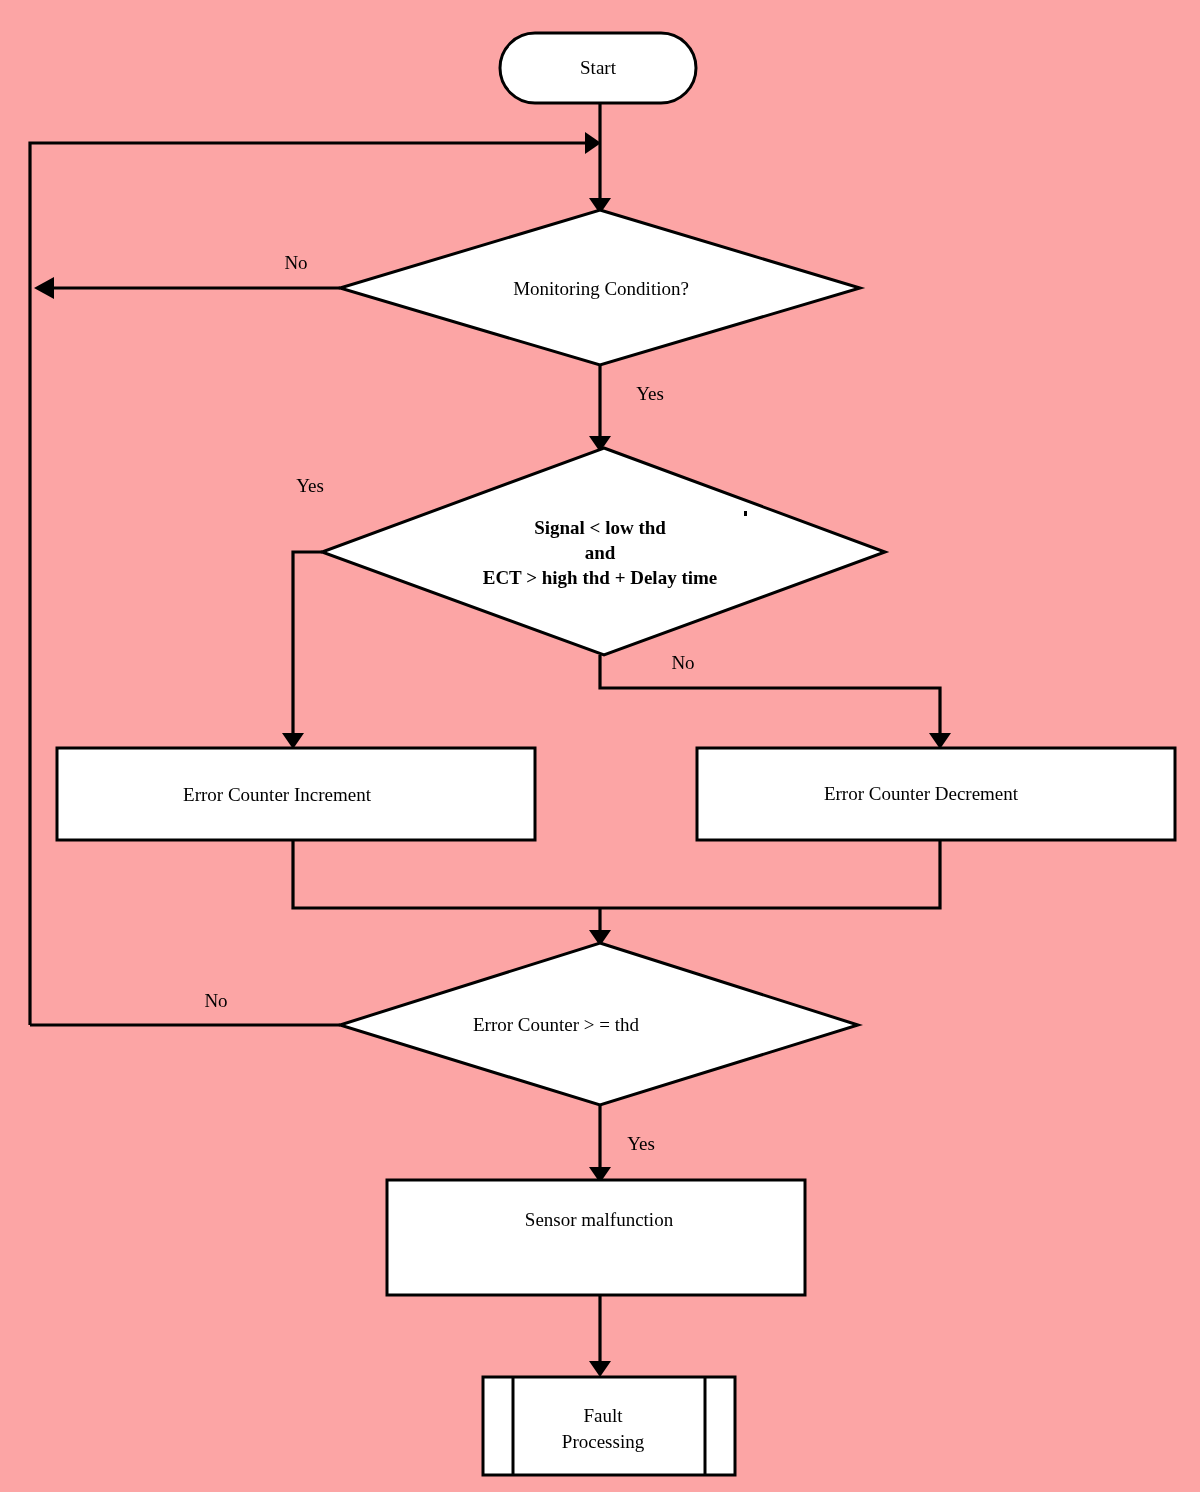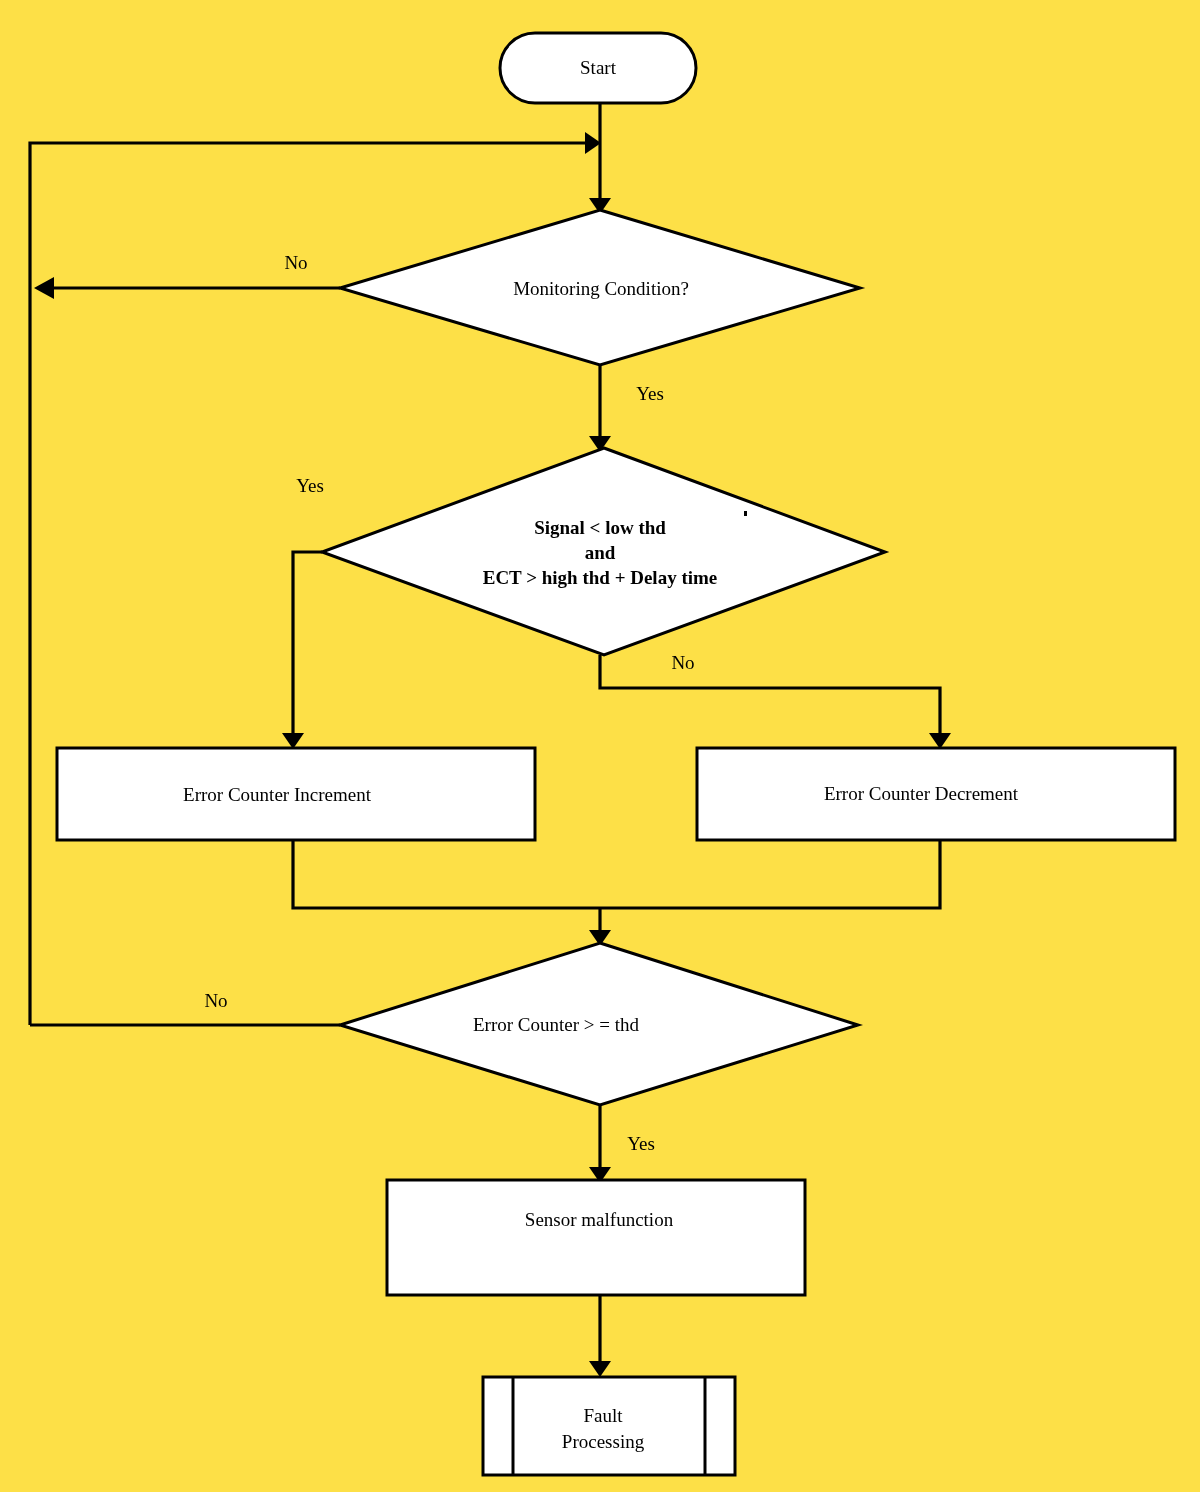--- a/index.html
+++ b/index.html
@@ -8,21 +8,21 @@
     padding: 0;
     background: #ffffff;
   }
   body {
     font-family: "Liberation Serif", "DejaVu Serif", serif;
   }
   #flowchart-root {
     position: relative;
     width: 1200px;
     height: 1492px;
-    background: #fde047;
+    background: #fca5a5;
     overflow: hidden;
   }
   svg#flow-svg {
     position: absolute;
     top: 0;
     left: 0;
     width: 1200px;
     height: 1492px;
     display: block;
   }

